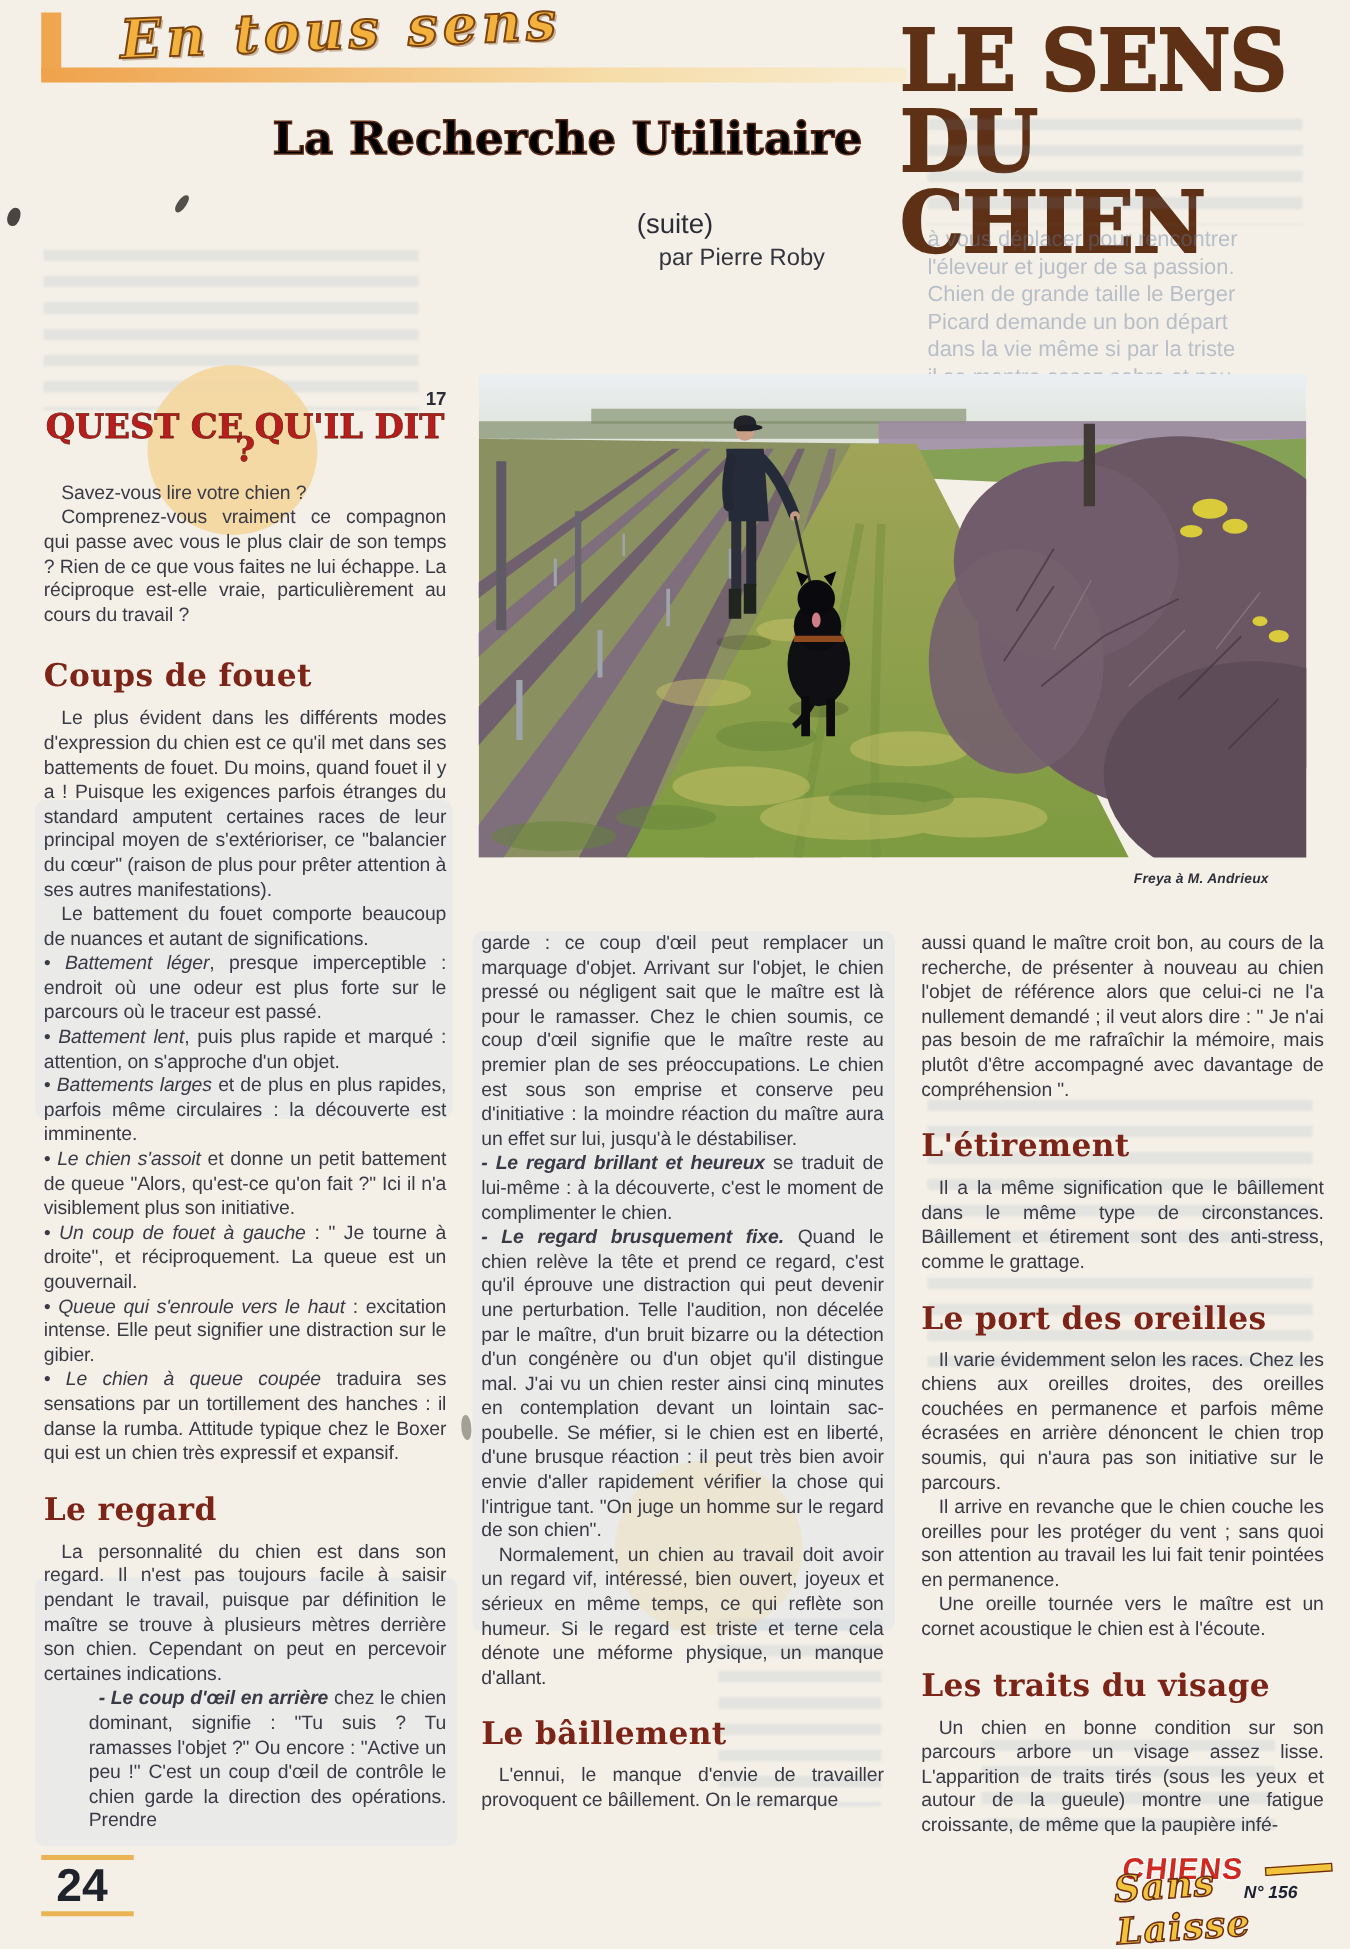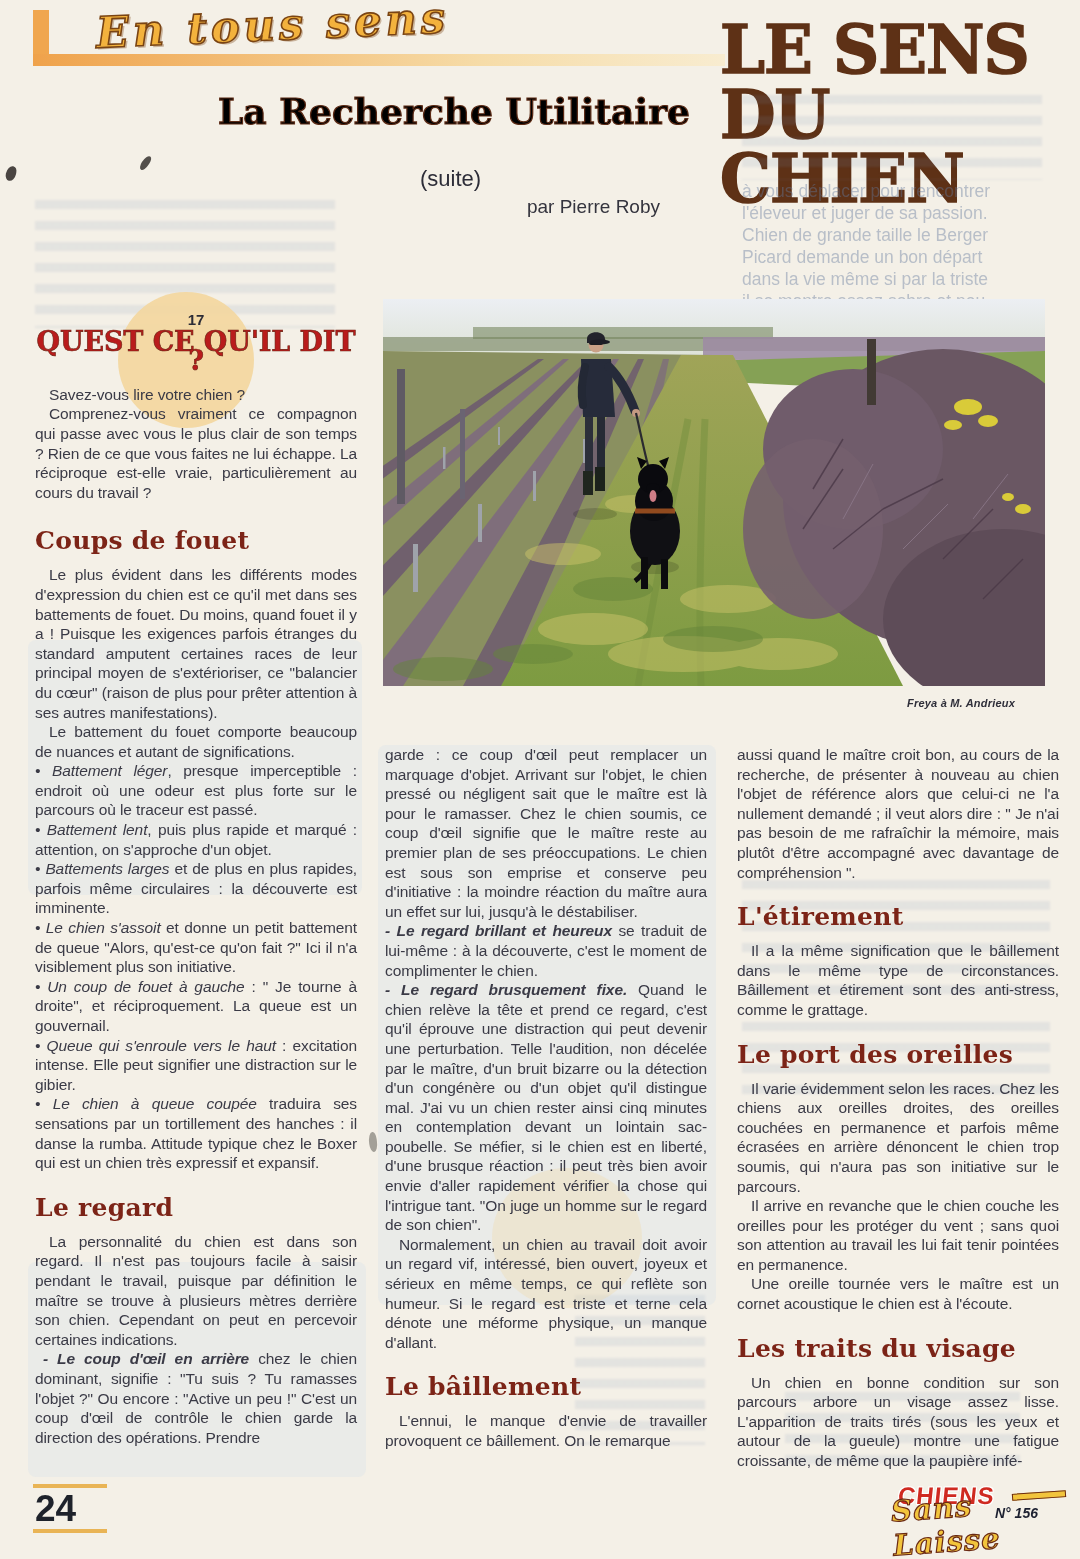--- a/index.html
+++ b/index.html
@@ -8,56 +8,56 @@
   .abs{position:absolute;}
   
   .rule-v{left:33px;top:10px;width:16px;height:50px;background:#f0a64e;}
   .rule-h{left:33px;top:54px;width:692px;height:12px;
           background:linear-gradient(to right,#efa24b,#f6dcA8 65%,#f8ecd0);}
   .kicker{left:96px;top:0px;font-family:"DejaVu Serif",serif;font-style:italic;font-weight:bold;
           font-size:43px;letter-spacing:4px;color:#f3b23d;-webkit-text-stroke:1.6px #7a4413;
           text-shadow:2px 2px 0 rgba(122,68,19,.35);transform:rotate(-2.5deg);}
   .title{left:30px;top:90px;width:660px;font-family:"DejaVu Serif",serif;font-weight:bold;
          font-size:36px;color:#000000;-webkit-text-stroke:1.2px #5c2a15;letter-spacing:0px;text-align:right;}
-  .suite{left:420px;top:166px;width:240px;text-align:left;font-size:22px;color:#2d2d38;}
+  .suite{left:420px;top:166px;width:240px;text-align:center;font-size:22px;color:#2d2d38;}
   .byline{left:370px;top:196px;width:290px;text-align:right;font-size:19px;color:#34343e;}
   .right-title{left:720px;top:18px;width:345px;font-family:"DejaVu Serif",serif;font-weight:bold;
          font-size:64px;line-height:.95;color:#5e3116;-webkit-text-stroke:1.6px #5e3116;
          transform:scaleY(1.06);transform-origin:top left;letter-spacing:-1px;}
   
   .ghost-lines{left:742px;top:180px;width:312px;font-size:17.5px;line-height:22px;
          color:rgba(100,122,158,.42);filter:blur(.5px);text-align:justify;}
   .ghost-pat{background:repeating-linear-gradient(to bottom,rgba(120,145,180,.13) 0 9px,rgba(120,145,180,0) 9px 21px);
          filter:blur(1px);}
   .ghost-mirror{transform:scaleX(-1);}
   .tint{background:rgba(205,220,235,.26);border-radius:8px;}
   
   .circle17{left:118px;top:292px;width:136px;height:136px;border-radius:50%;background:#f3d7a0;opacity:.92;}
   .circle2{left:492px;top:1168px;width:150px;height:140px;border-radius:50%;background:rgba(243,215,160,.30);}
   .speck{background:#2b2724;border-radius:60% 40% 55% 45%;}
   
   .col{width:322px;font-size:15.5px;line-height:19.6px;text-align:justify;letter-spacing:-.1px;}
   .col p{margin:0;}
   .col p.ind{text-indent:14px;}
-  .col p.dash{text-indent:8px;}
+  .col p.dash{text-indent:8px;margin-left:36px;}
   .sec-h{font-family:"DejaVu Serif",serif;font-weight:bold;font-size:25px;color:#7c2417;
          margin:22px 0 12px 0;letter-spacing:.3px;line-height:1;}
-  .q-num{text-align:center;font-weight:bold;font-size:15px;color:#2c2c36;position:relative;}
+  .q-num{text-align:right;font-weight:bold;font-size:15px;color:#2c2c36;position:relative;}
   .q-head{text-align:center;font-family:"DejaVu Serif",serif;font-weight:bold;font-size:27px;
           color:#b91c1c;-webkit-text-stroke:.6px #6b2414;margin:2px 0 14px 0;position:relative;}
   .lead-i{font-style:italic;}
   .lead-bi{font-style:italic;font-weight:bold;}
   .boldp{font-weight:normal;}
   
   .photo{left:383px;top:299px;width:662px;height:387px;}
   .caption{left:635px;top:697px;width:380px;text-align:right;font-style:italic;font-size:11px;
            color:#2f2f3a;font-weight:bold;letter-spacing:.2px;}
   
   .pn-rule{width:74px;height:4px;background:#e9b455;}
-  .pn{font-size:37px;font-weight:bold;color:#1e222b;line-height:1;margin:2px 2px;}
+  .pn{font-size:37px;font-weight:bold;color:#1e222b;line-height:1;margin:2px 12px;}
   .logo-chiens{left:898px;top:1482px;font-size:24px;font-weight:bold;letter-spacing:1px;color:#cf2a21;
        text-shadow:-1px -1px 0 #fff,1px -1px 0 #fff,-1px 1px 0 #fff,1px 1px 0 #fff;transform:skewX(-6deg);}
   .logo-script{left:892px;top:1488px;font-family:"DejaVu Serif",serif;font-style:italic;font-weight:bold;
        font-size:29px;color:#f2c43c;-webkit-text-stroke:1.2px #6a2a14;transform:rotate(-4deg);letter-spacing:1px;}
   .logo-dash{left:1012px;top:1492px;width:52px;height:5px;background:#f2c43c;border:1px solid #6a2a14;
        transform:rotate(-4deg);}
   .issue{left:995px;top:1505px;font-size:14px;font-weight:bold;font-style:italic;color:#1c2030;}
 </style>
 </head>
 <body>

